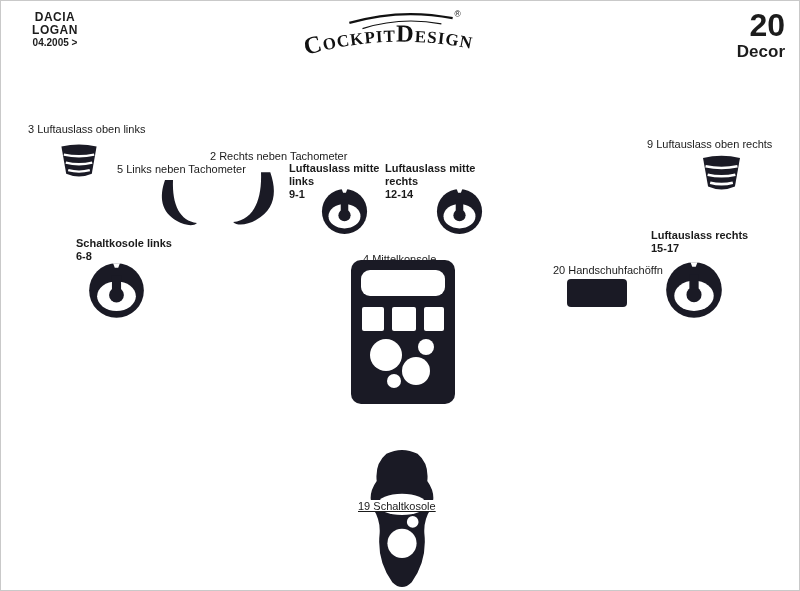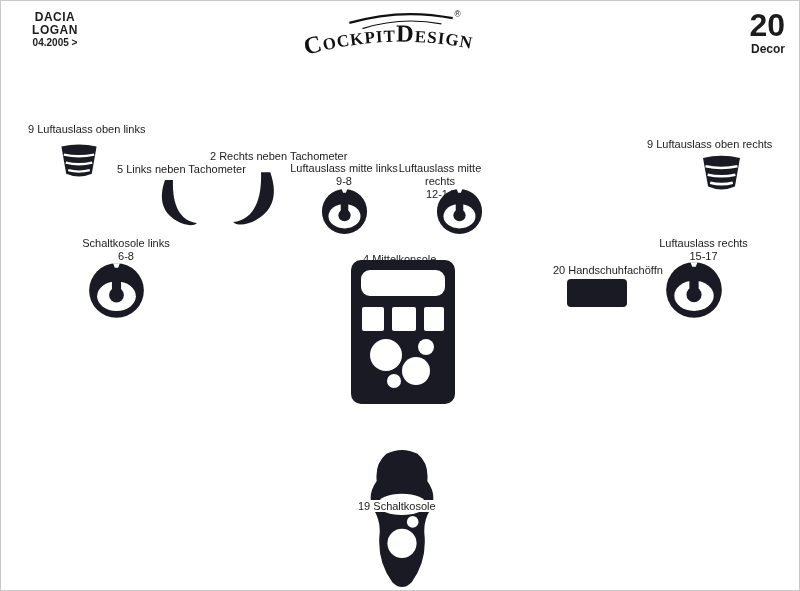--- a/index.html
+++ b/index.html
@@ -14,25 +14,25 @@
     overflow:hidden;
   }
   .abs{position:absolute;}
   
   .brand{left:4px;top:10px;width:100px;text-align:center;font-weight:bold;line-height:1.1;}
   .brand .l1,.brand .l2{font-size:12px;letter-spacing:.5px;}
   .brand .l3{font-size:10px;}
   .logo{left:292px;top:4px;width:216px;height:64px;}
   .decor{right:14px;top:8px;text-align:right;font-weight:bold;line-height:1;}
   .decor .count{font-size:32px;}
-  .decor .word{font-size:12px;margin-top:2px;}
+  .decor .word{font-size:17px;margin-top:2px;}
   
   .lbl{font-size:11px;white-space:nowrap;color:#1b1b1b;}
-  .lbl2{font-size:11px;text-align:center;color:#1b1b1b;line-height:1.2;}
-  .onshape{background:#ffffff;padding:0 3px;z-index:5;}
+  .lbl2{font-size:11px;color:#1b1b1b;line-height:1.2;font-weight:bold;}
+  .onshape{background:#ffffff;padding:0 3px;z-index:5;text-decoration:underline;}
   
   .shape{display:block;}
   .glovebox{background:#1a1a25;border-radius:4px;}
 </style>
 </head>
 <body>
 
 <svg width="0" height="0" style="position:absolute" aria-hidden="true">
   <defs>
     <symbol id="sym-vent-grille" viewBox="0 0 100 100">
@@ -90,38 +90,38 @@
       <textPath href="#logo-arc" startOffset="6">CockpitDesign</textPath>
     </text>
     <text x="172" y="12" font-size="9" fill="#111111">®</text>
   </svg>
 
   <div class="abs decor">
     <div class="count">20</div>
     <div class="word">Decor</div>
   </div>
 
-  <div class="abs lbl" style="left:27px;top:122px">9 Luftauslass oben links</div>
+  <div class="abs lbl" style="left:27px;top:122px">3 Luftauslass oben links</div>
   <svg class="abs shape" style="left:57px;top:140px" width="42" height="40" viewBox="0 0 100 100">
       <use href="#sym-vent-grille"></use>
     </svg>
 
   <div class="abs lbl" style="left:116px;top:162px">5 Links neben Tachometer</div>
   <svg class="abs shape" style="left:147px;top:178px" width="50" height="50" viewBox="0 0 100 100">
       <use href="#sym-trim-left"></use>
     </svg>
 
   <div class="abs lbl" style="left:209px;top:149px">2 Rechts neben Tachometer</div>
   <svg class="abs shape" style="left:231px;top:170px" width="58" height="58" viewBox="0 0 100 100">
       <use href="#sym-trim-right"></use>
     </svg>
 
   <div class="abs lbl2" style="left:288px;top:161px;width:110px">
     <div>Luftauslass mitte links</div>
-    <div>9-8</div>
+    <div>9-1</div>
   </div>
   <svg class="abs shape" style="left:320px;top:187px" width="47" height="47" viewBox="0 0 100 100">
       <use href="#sym-vent-round"></use>
     </svg>
 
   <div class="abs lbl2" style="left:384px;top:161px;width:110px">
     <div>Luftauslass mitte rechts</div>
     <div>12-14</div>
   </div>
   <svg class="abs shape" style="left:435px;top:187px" width="47" height="47" viewBox="0 0 100 100">
@@ -142,21 +142,21 @@
     </svg>
 
   <div class="abs lbl" style="left:362px;top:252px">4 Mittelkonsole</div>
   <svg class="abs shape" style="left:349px;top:258px" width="106" height="146" viewBox="0 0 106 146">
       <use href="#sym-console"></use>
     </svg>
 
   <div class="abs lbl" style="left:552px;top:263px">20 Handschuhfachöffn</div>
   <div class="abs glovebox" style="left:566px;top:278px;width:60px;height:28px"></div>
 
-  <div class="abs lbl2" style="left:650px;top:236px;width:105px">
+  <div class="abs lbl2" style="left:650px;top:228px;width:105px">
     <div>Luftauslass rechts</div>
     <div>15-17</div>
   </div>
   <svg class="abs shape" style="left:664px;top:260px" width="58" height="58" viewBox="0 0 100 100">
       <use href="#sym-vent-round"></use>
     </svg>
 
   <svg class="abs shape" style="left:362px;top:447px" width="78" height="142" viewBox="0 0 80 146">
       <use href="#sym-gear"></use>
     </svg>

